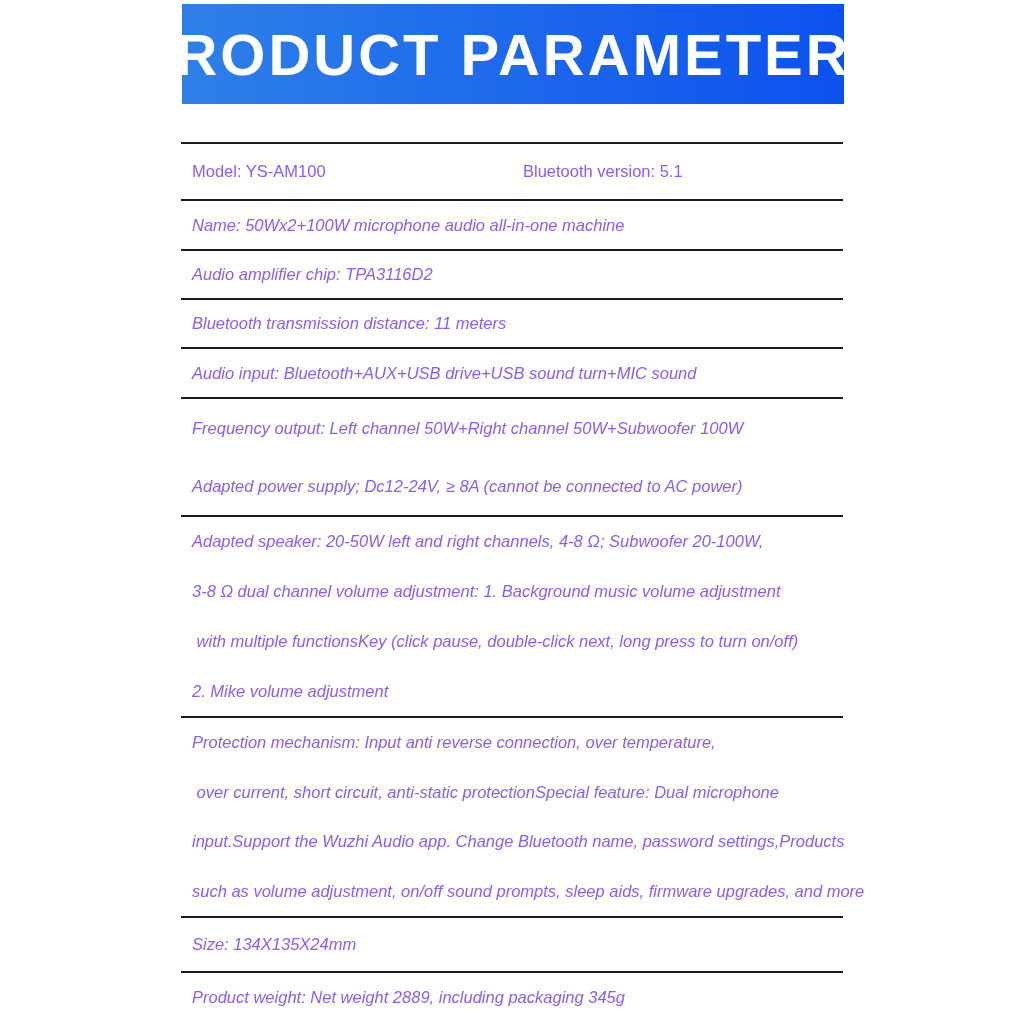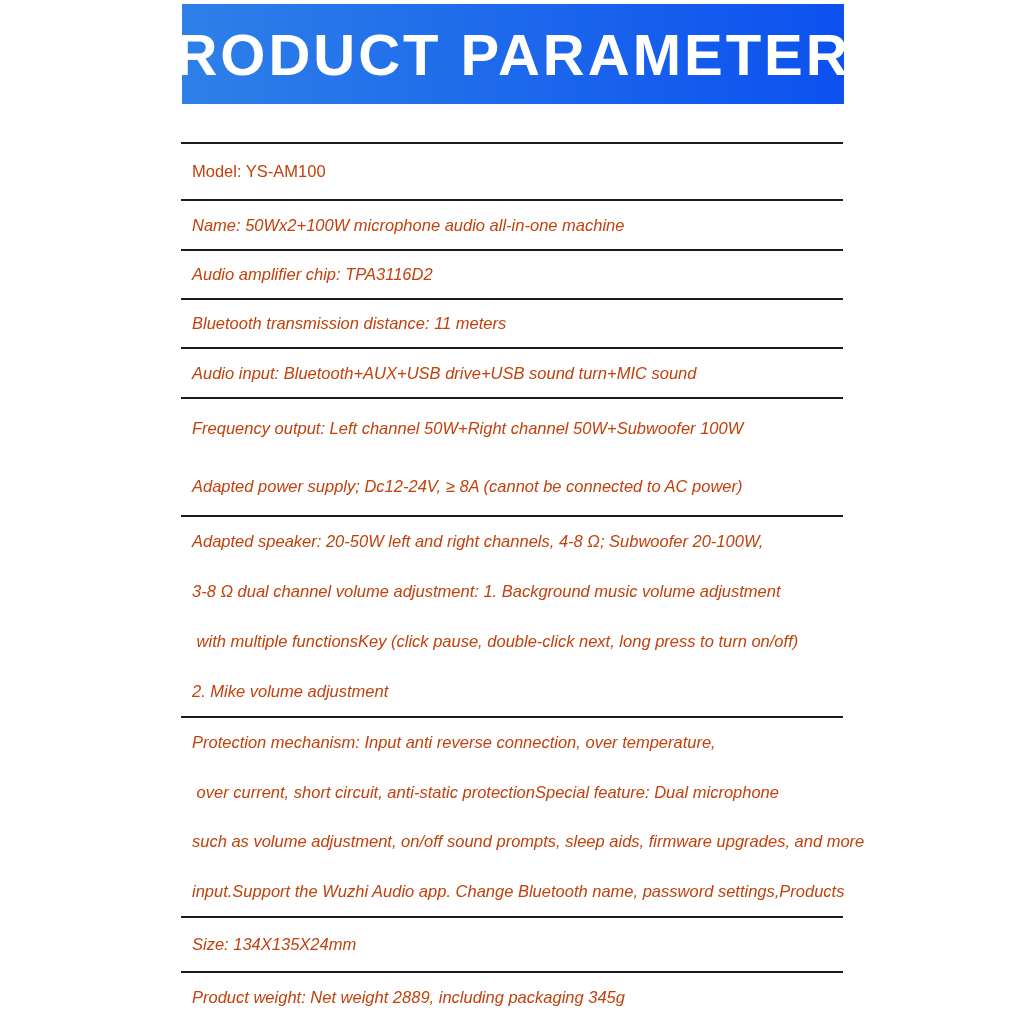--- a/index.html
+++ b/index.html
@@ -19,21 +19,21 @@
   .banner-title{
     color:#ffffff;
     font-size:58px;
     font-weight:bold;
     letter-spacing:3px;
     white-space:nowrap;
   }
   .spec-table{
     position:absolute;
     left:181px;top:142px;width:662px;
-    color:#c2410c;
+    color:#8b5cf6;
     font-size:16.5px;
   }
   .row{
     border-top:2px solid #1b1b1b;
     display:flex;
     flex-direction:column;
     box-sizing:border-box;
   }
   .line{
     flex:1;
@@ -58,20 +58,21 @@
 <div class="page">
 
   <div class="banner">
     <div class="banner-title">PRODUCT PARAMETERS</div>
   </div>
 
   <div class="spec-table">
 
     <div class="row two-col" style="height:57px">
       <span class="cell">Model: YS-AM100</span>
+      <span class="cell">Bluetooth version: 5.1</span>
     </div>
 
     <div class="row" style="height:50px">
       <div class="line">Name: 50Wx2+100W microphone audio all-in-one machine</div>
     </div>
 
     <div class="row" style="height:49px">
       <div class="line">Audio amplifier chip: TPA3116D2</div>
     </div>
 
@@ -91,22 +92,22 @@
     <div class="row" style="height:201px">
       <div class="line">Adapted speaker: 20-50W left and right channels, 4-8 Ω; Subwoofer 20-100W,</div>
       <div class="line">3-8 Ω dual channel volume adjustment: 1. Background music volume adjustment</div>
       <div class="line"> with multiple functionsKey (click pause, double-click next, long press to turn on/off)</div>
       <div class="line">2. Mike volume adjustment</div>
     </div>
 
     <div class="row" style="height:200px">
       <div class="line">Protection mechanism: Input anti reverse connection, over temperature,</div>
       <div class="line"> over current, short circuit, anti-static protectionSpecial feature: Dual microphone</div>
+      <div class="line">input.Support the Wuzhi Audio app. Change Bluetooth name, password settings,Products</div>
       <div class="line">such as volume adjustment, on/off sound prompts, sleep aids, firmware upgrades, and more</div>
-      <div class="line">input.Support the Wuzhi Audio app. Change Bluetooth name, password settings,Products</div>
     </div>
 
     <div class="row" style="height:55px">
       <div class="line">Size: 134X135X24mm</div>
     </div>
 
     <div class="row" style="height:50px">
       <div class="line">Product weight: Net weight 2889, including packaging 345g</div>
     </div>
 

